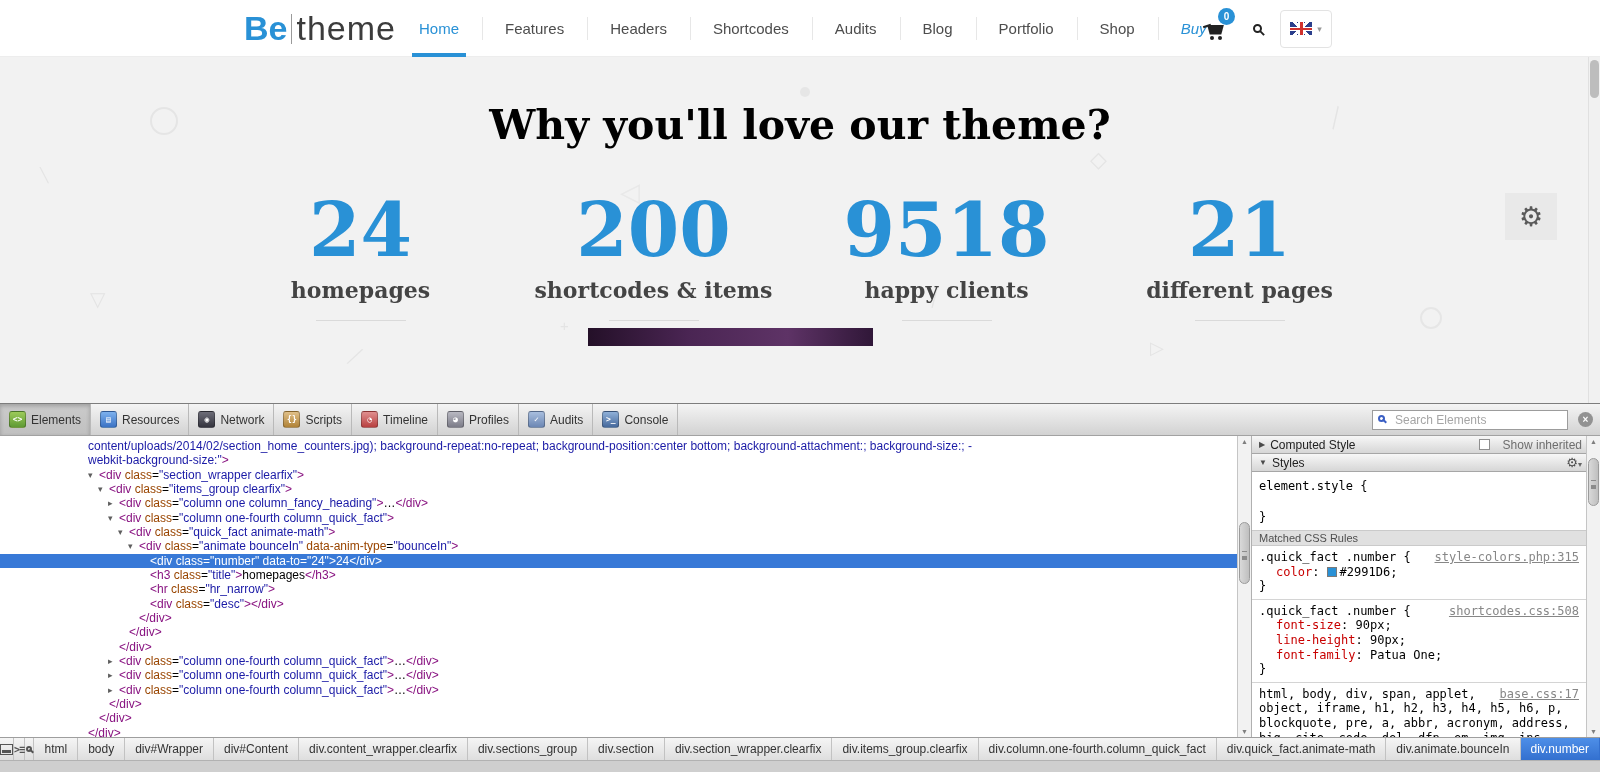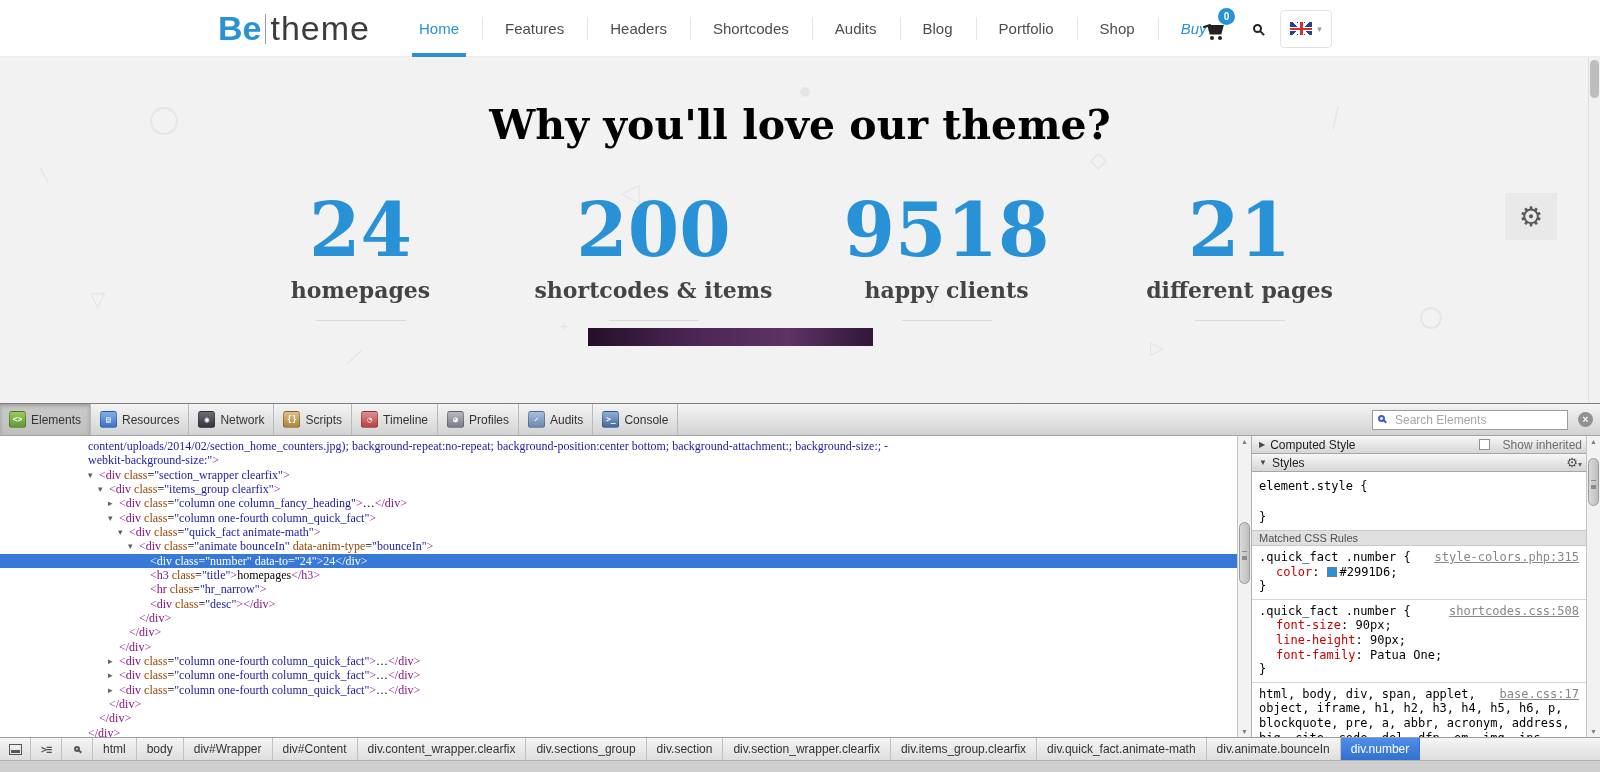--- a/index.html
+++ b/index.html
@@ -3,21 +3,21 @@
 <meta charset="utf-8">
 <style>
   * { margin:0; padding:0; box-sizing:border-box; }
   html,body { width:1600px; height:772px; overflow:hidden; background:#fff;
     font-family:"Liberation Sans",sans-serif; }
 
   
   .site { position:absolute; inset:0 0 auto 0; height:403px; overflow:hidden; }
 
   .site-header { position:relative; height:57px; background:#fff; border-bottom:1px solid #ededed; z-index:3; }
-  .logo { position:absolute; left:218px; top:8px; font-size:34px; line-height:40px; white-space:nowrap; }
+  .logo { position:absolute; left:244px; top:8px; font-size:34px; line-height:40px; white-space:nowrap; }
   .logo-be { color:#2991d6; font-weight:bold; }
   .logo-bar { display:inline-block; width:1px; height:30px; background:#9a9a9a; margin:0 4px; vertical-align:-4px; }
   .logo-rest { color:#3c3c3c; font-weight:300; letter-spacing:1px; }
 
   .main-nav { position:absolute; left:396px; top:0; height:57px; display:flex; }
   .nav-item { position:relative; padding:0 23px; line-height:57px; font-size:15px; color:#4d4d4d; cursor:pointer; white-space:nowrap; }
   .nav-item + .nav-item::before { content:""; position:absolute; left:0; top:17px; width:1px; height:23px; background:#e7e7e7; }
   .nav-item.active { color:#2991d6; }
   .nav-item.active::after { content:""; position:absolute; left:16px; right:16px; bottom:0; height:4px; background:#2991d6; }
   .nav-item.buy { color:#2991d6; font-style:italic; }
@@ -87,21 +87,21 @@
   .dt-search-wrap { margin-left:auto; align-self:center; position:relative; margin-right:10px; }
   .dt-search { width:196px; height:20px; border:1px solid #9c9c9c; border-radius:0; padding:0 5px 0 22px;
     font-size:12px; color:#444; background:#fff; outline:none; }
   .dt-search::placeholder { color:#a5a5a5; }
   .dt-search-mag { position:absolute; left:6px; top:5px; width:7px; height:7px; border:2px solid #3b5fc4; border-radius:50%; }
   .dt-search-mag::after { content:""; position:absolute; width:5px; height:2px; background:#3b5fc4; transform:rotate(45deg); right:-4px; bottom:-2px; }
   .dt-close { align-self:center; margin-right:7px; width:15px; height:15px; border-radius:50%; background:#929292;
     color:#fff; font-size:10px; line-height:15px; text-align:center; cursor:pointer; font-weight:bold; }
 
   .dt-main { position:relative; height:301px; display:flex; overflow:hidden; }
-  .dt-tree { width:1237px; overflow:hidden; padding-top:3px; font-family:Liberation Serif, serif; font-size:12px; }
+  .dt-tree { width:1237px; overflow:hidden; padding-top:3px; font-family:Liberation Sans, sans-serif; font-size:12px; }
   .trow { position:relative; height:14.33px; line-height:14.33px; white-space:nowrap; cursor:default; }
   .trow .arrow { position:absolute; top:0; font-size:9px; color:#5e5e5e; }
   .trow.sel { background:#3879d7; }
   .trow.sel span { color:#fff !important; }
   .sg-tag { color:#881280; } .sg-attr { color:#994500; } .sg-val { color:#1a1aa6; } .sg-plain { color:#000; }
 
   .tree-scroll { width:14px; background:#f2f2f2; border-left:1px solid #c5c5c5; position:relative; }
   .sarrow { position:absolute; left:0; width:13px; text-align:center; font-size:7px; color:#7e7e7e; }
   .sthumb { position:absolute; left:1px; width:11px; background:linear-gradient(90deg,#d9d9d9,#bfbfbf); border:1px solid #9b9b9b;
     border-radius:6px; display:flex; align-items:center; justify-content:center; }
@@ -372,20 +372,21 @@
     <div id="crumbs" style="display:flex">
         <div class="crumb">html</div>
         <div class="crumb">body</div>
         <div class="crumb">div#Wrapper</div>
         <div class="crumb">div#Content</div>
         <div class="crumb">div.content_wrapper.clearfix</div>
         <div class="crumb">div.sections_group</div>
         <div class="crumb">div.section</div>
         <div class="crumb">div.section_wrapper.clearfix</div>
         <div class="crumb">div.items_group.clearfix</div>
+        <div class="crumb">div.column.one-fourth.column_quick_fact</div>
         <div class="crumb">div.quick_fact.animate-math</div>
         <div class="crumb">div.animate.bounceIn</div>
         <div class="crumb selected">div.number</div>
       </div>
   </div>
 </div>
 
 <div class="bottom-strip"></div>
 
 </body></html>

